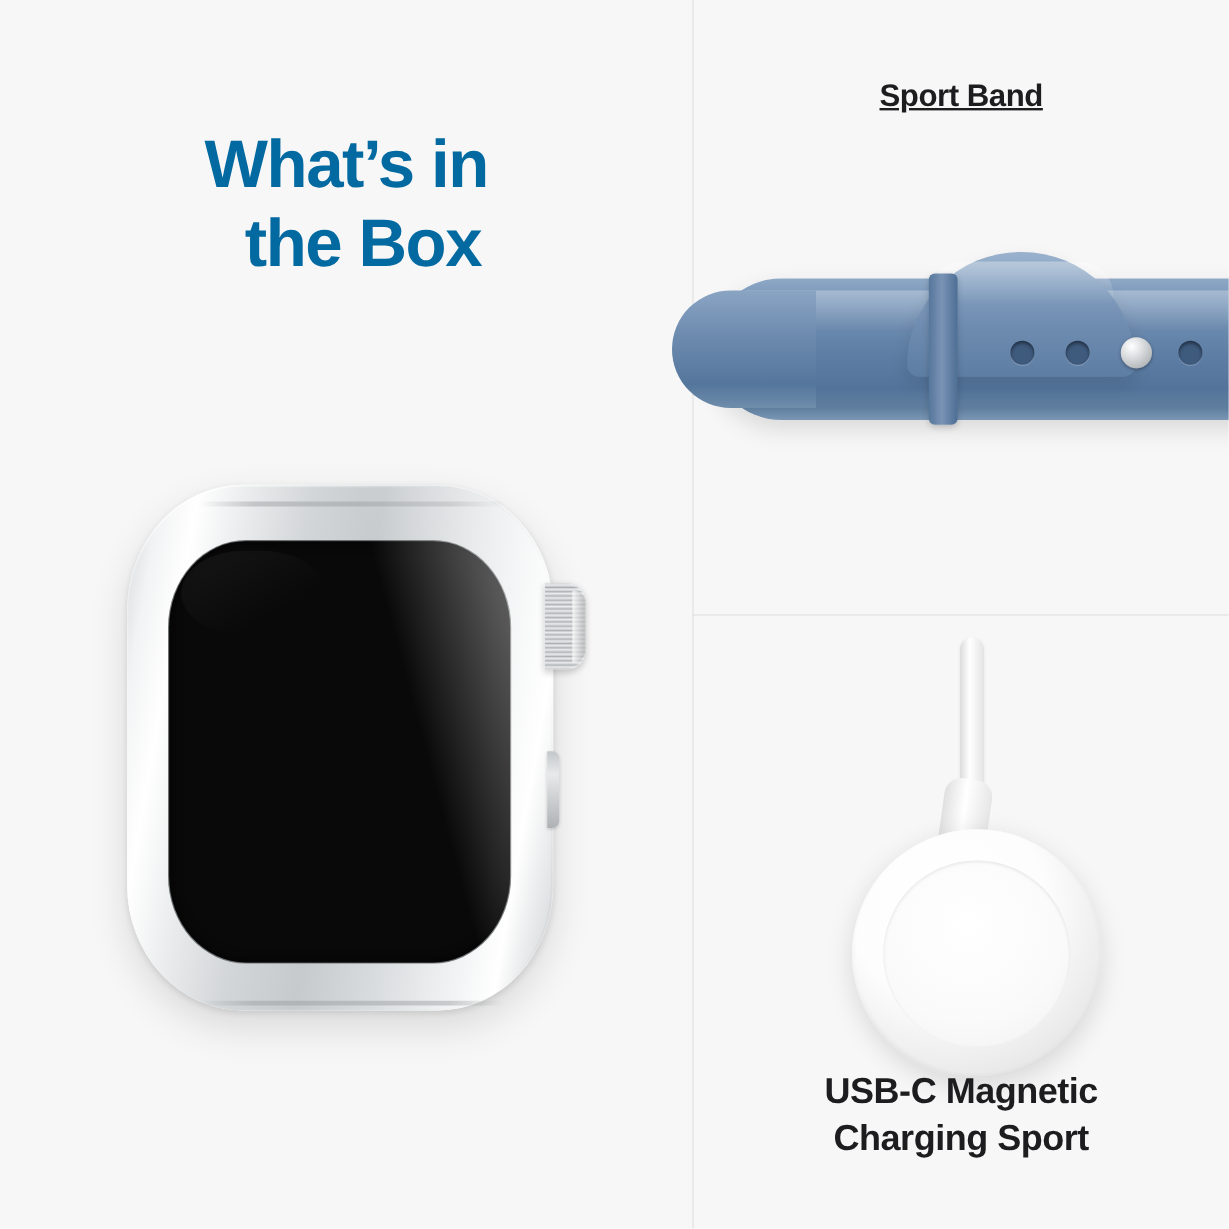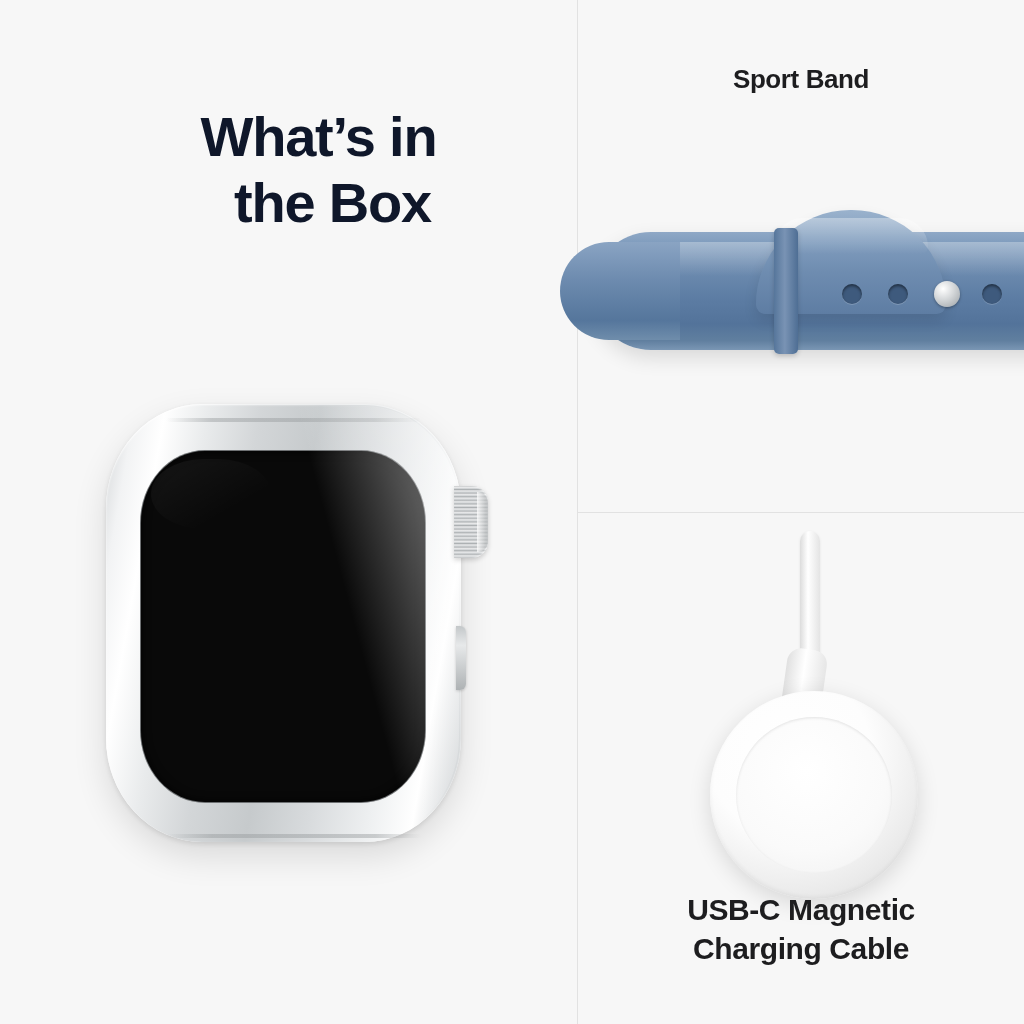--- a/index.html
+++ b/index.html
@@ -40,30 +40,29 @@
   
   .left-panel {
     position: absolute;
     left: 0;
     top: 0;
     width: 577px;
     height: 1024px;
   }
   .headline {
     position: absolute;
-    left: 14px;
+    left: 0;
     top: 104px;
     width: 577px;
     text-align: center;
     font-size: 56px;
     line-height: 1.18;
     font-weight: bold;
     letter-spacing: -1.2px;
-    color: #0f172a;
-    padding-left: 16px;
+    color: #0369a1;
   }
   .headline .l2 { display: block; margin-left: 28px; }
 
   
   .watch-wrap {
     position: absolute;
     left: 96px;
     top: 398px;
     width: 400px;
     height: 456px;
@@ -182,21 +181,21 @@
   .panel-title {
     position: absolute;
     left: 0;
     width: 446px;
     text-align: center;
     font-size: 26px;
     font-weight: bold;
     letter-spacing: -0.4px;
     color: #1d1d1f;
   }
-  .rt-title { top: 64px; }
+  .rt-title { top: 64px; text-decoration: underline; }
   .rb-title {
     bottom: 56px;
     line-height: 1.3;
     font-size: 30px;
   }
   .rb-title .l2 { display: block; }
 
   
   .band {
     position: absolute;
@@ -394,17 +393,17 @@
   <div class="rb-panel">
 
     <div class="charger">
       <div class="charger-cable"></div>
       <div class="charger-neck"></div>
       <div class="charger-puck"></div>
     </div>
 
     <div class="panel-title rb-title">
       <span>USB-C Magnetic</span>
-      <span class="l2">Charging Cable</span>
+      <span class="l2">Charging Sport</span>
     </div>
   </div>
 
 </div>
 
 </body></html>

